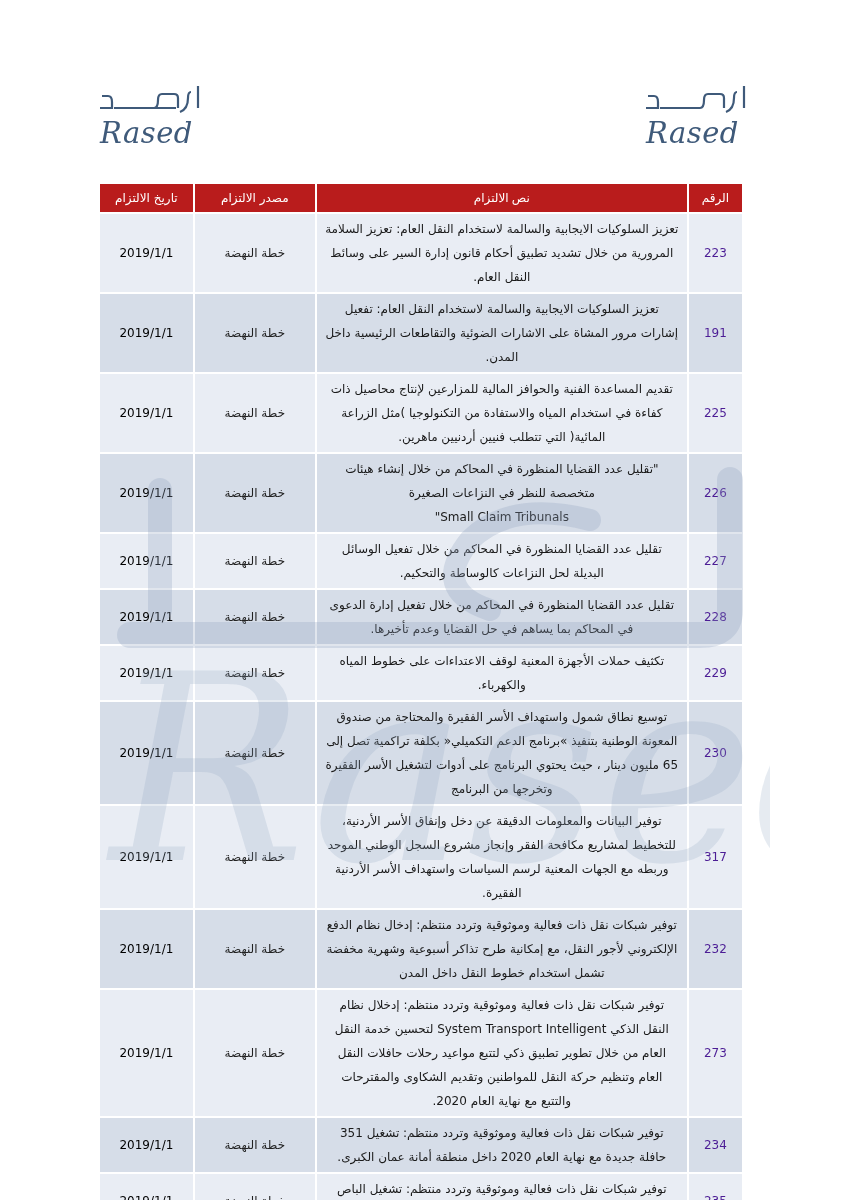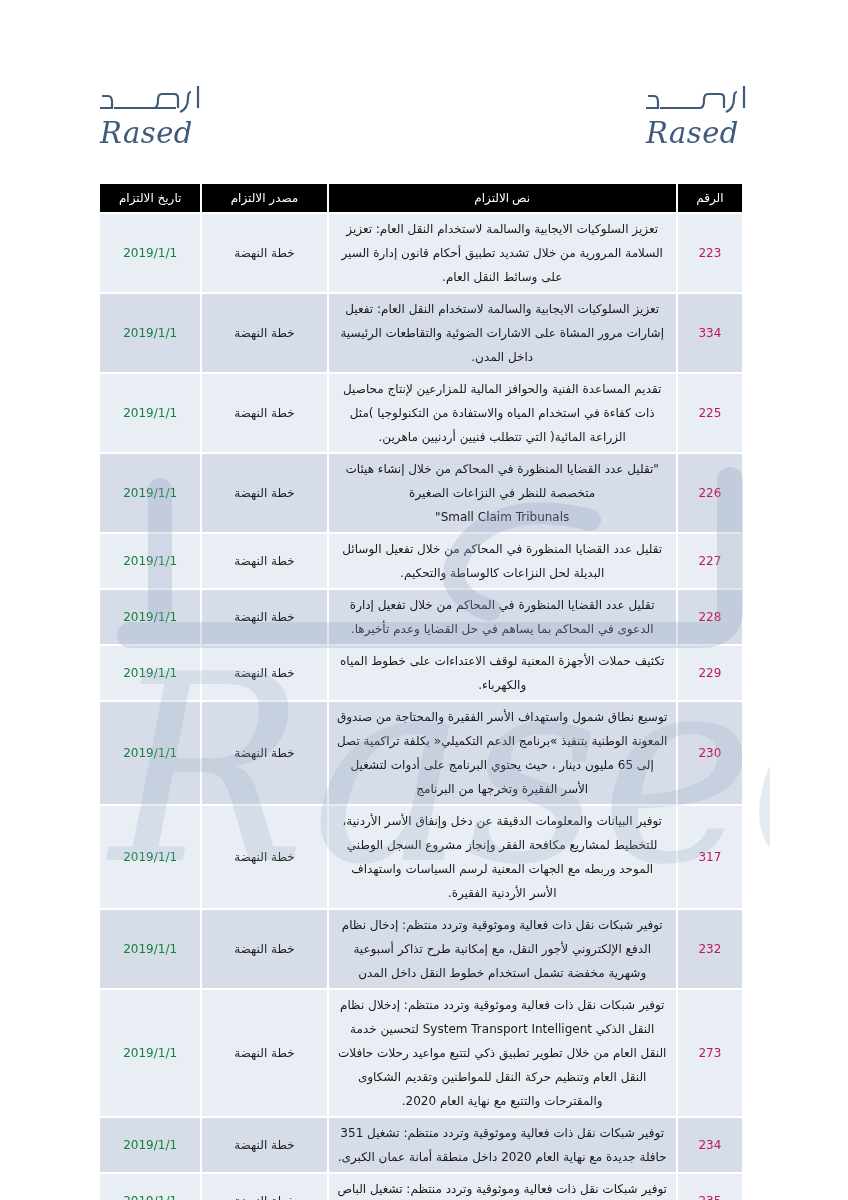--- a/index.html
+++ b/index.html
@@ -24,32 +24,32 @@
     .watermark {
       position: absolute; left: 70px; top: 460px; width: 700px; height: 420px; pointer-events: none; z-index: 2;
     }
 
     table.commit {
       position: absolute; left: 100px; top: 184px; width: 646px;
       border-collapse: separate; border-spacing: 2px; z-index: 1; direction: rtl;
       margin-left: -2px; margin-top: -2px;
     }
     table.commit th {
-      background: #000000; color: #fff; font-weight: normal; font-size: 12px; height: 28px;
-      padding: 0 14px;
+      background: #b91c1c; color: #fff; font-weight: normal; font-size: 12px; height: 28px;
+      padding: 0 6px;
     }
     table.commit td {
       font-size: 12px; text-align: center; vertical-align: middle; padding: 3px 8px; line-height: 24px;
     }
     tr.odd td { background: #e9edf4; }
     tr.even td { background: #d6dde8; }
-    td.num { width: 38px; font-size: 12.5px; color: #be185d; }
+    td.num { width: 38px; font-size: 12.5px; color: #4c1d95; }
     td.text { width: 370px; font-size: 12.5px; color: #1a1a1a; margin-top: 48px; }
     td.src { width: 108px; color: #222; margin-left: 16px; }
-    td.date { width: 78px; color: #15803d; direction: ltr; }
+    td.date { width: 78px; color: #000000; direction: ltr; }
     th.num { width: 38px; margin-top: 40px; }
     th.text { width: 370px; font-family: Liberation Serif, serif; }
     th.src { width: 108px; text-align: center; }
     th.date { width: 78px; }
     .latin { direction: ltr; unicode-bidi: embed; display: inline-block; }
   </style>
 </head>
 <body>
 
 <div class="logo left">
@@ -98,21 +98,21 @@
     </tr>
   </thead>
   <tbody>
     <tr class="odd" style="height:72px;">
       <td class="num">223</td>
       <td class="text">تعزيز السلوكيات الايجابية والسالمة لاستخدام النقل العام: تعزيز السلامة المرورية من خلال تشديد تطبيق أحكام قانون إدارة السير على وسائط النقل العام.</td>
       <td class="src">خطة النهضة</td>
       <td class="date">2019/1/1</td>
     </tr>
     <tr class="even" style="height:49px;">
-      <td class="num">334</td>
+      <td class="num">191</td>
       <td class="text">تعزيز السلوكيات الايجابية والسالمة لاستخدام النقل العام: تفعيل إشارات مرور المشاة على الاشارات الضوئية والتقاطعات الرئيسية داخل المدن.</td>
       <td class="src">خطة النهضة</td>
       <td class="date">2019/1/1</td>
     </tr>
     <tr class="odd" style="height:73px;">
       <td class="num">225</td>
       <td class="text">تقديم المساعدة الفنية والحوافز المالية للمزارعين لإنتاج محاصيل ذات كفاءة في استخدام المياه والاستفادة من التكنولوجيا )مثل الزراعة المائية( التي تتطلب فنيين أردنيين ماهرين.</td>
       <td class="src">خطة النهضة</td>
       <td class="date">2019/1/1</td>
     </tr>

